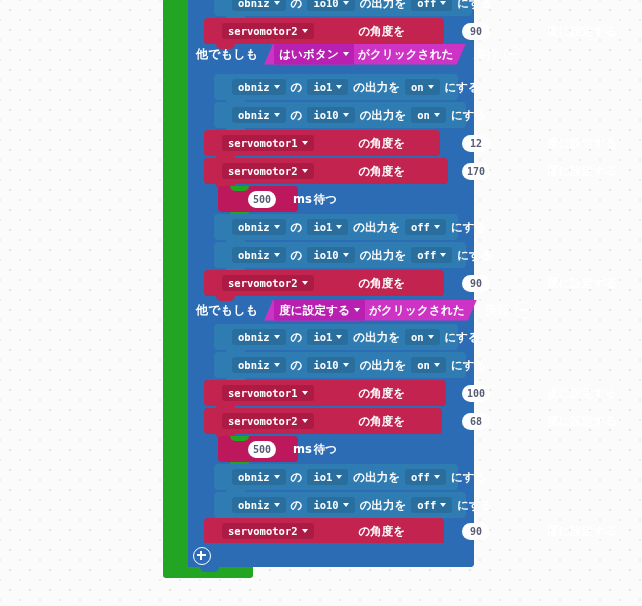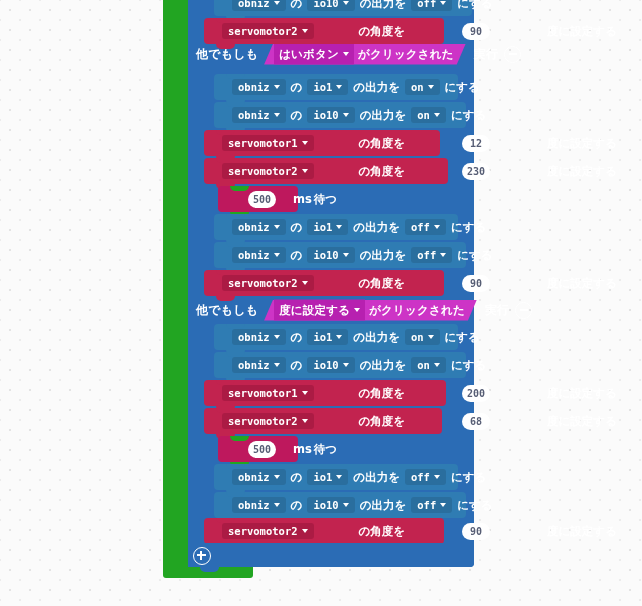--- a/index.html
+++ b/index.html
@@ -233,21 +233,21 @@
         <span class="txt">度に設定する</span>
       </div>
       <div class="stmt servo" style="left: 204px; top: 158px; width: 244px;">
         <span class="bump"></span>
         <span class="bump-b"></span>
         <span class="drop">
           <span>servomotor2</span>
           <span class="caret"></span>
         </span>
         <span class="txt">の角度を</span>
-        <span class="numfield">230</span>
+        <span class="numfield">170</span>
         <span class="txt">度に設定する</span>
       </div>
       <div class="stmt wait" style="left: 218px; top: 186px; width: 80px;">
         <span class="bump"></span>
         <span class="bump-b"></span>
         <span class="numfield">500</span>
         <span class="txt">ms</span>
         <span class="txt"> 待つ</span>
       </div>
       <div class="stmt obniz" style="left: 214px; top: 214px; width: 244px;">
@@ -338,21 +338,21 @@
         <span class="txt">にする</span>
       </div>
       <div class="stmt servo" style="left: 204px; top: 380px; width: 242px;">
         <span class="bump"></span>
         <span class="bump-b"></span>
         <span class="drop">
           <span>servomotor1</span>
           <span class="caret"></span>
         </span>
         <span class="txt">の角度を</span>
-        <span class="numfield">200</span>
+        <span class="numfield">100</span>
         <span class="txt">度に設定する</span>
       </div>
       <div class="stmt servo" style="left: 204px; top: 408px; width: 238px;">
         <span class="bump"></span>
         <span class="bump-b"></span>
         <span class="drop">
           <span>servomotor2</span>
           <span class="caret"></span>
         </span>
         <span class="txt">の角度を</span>

